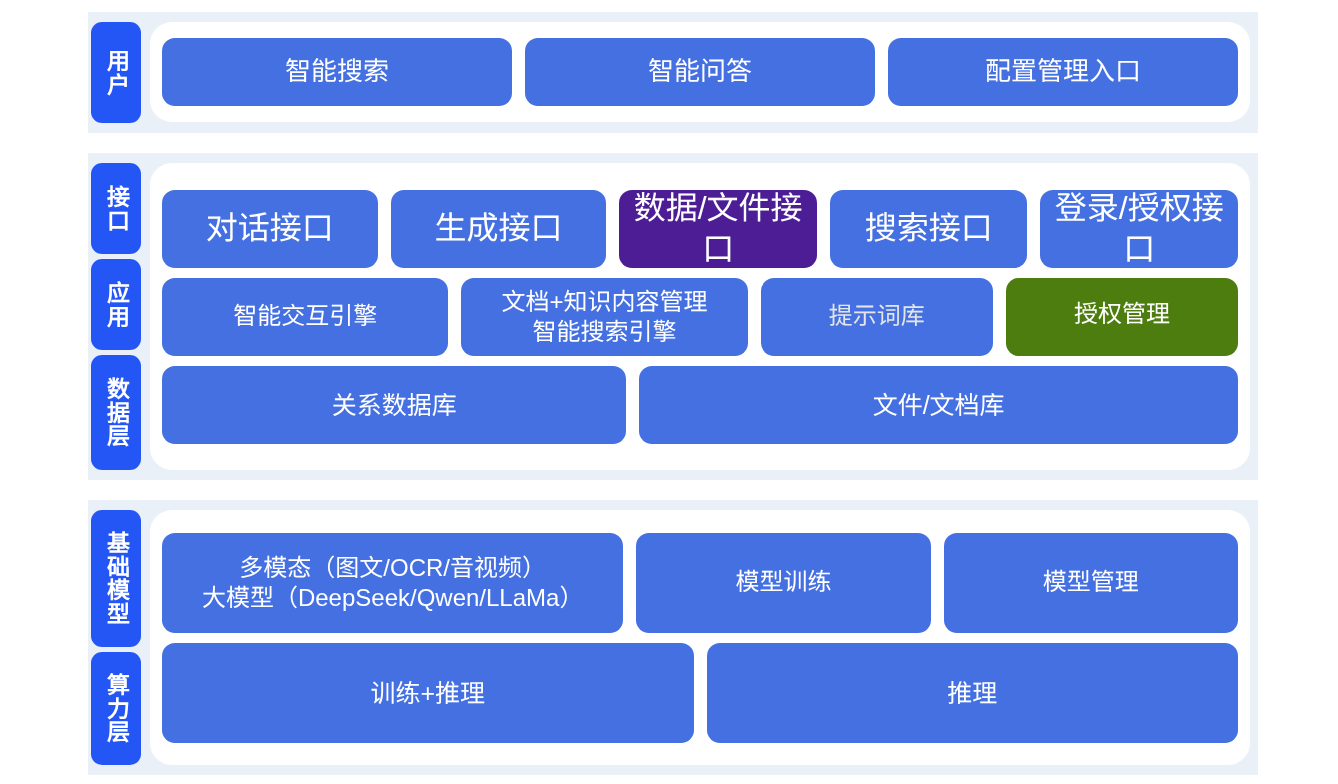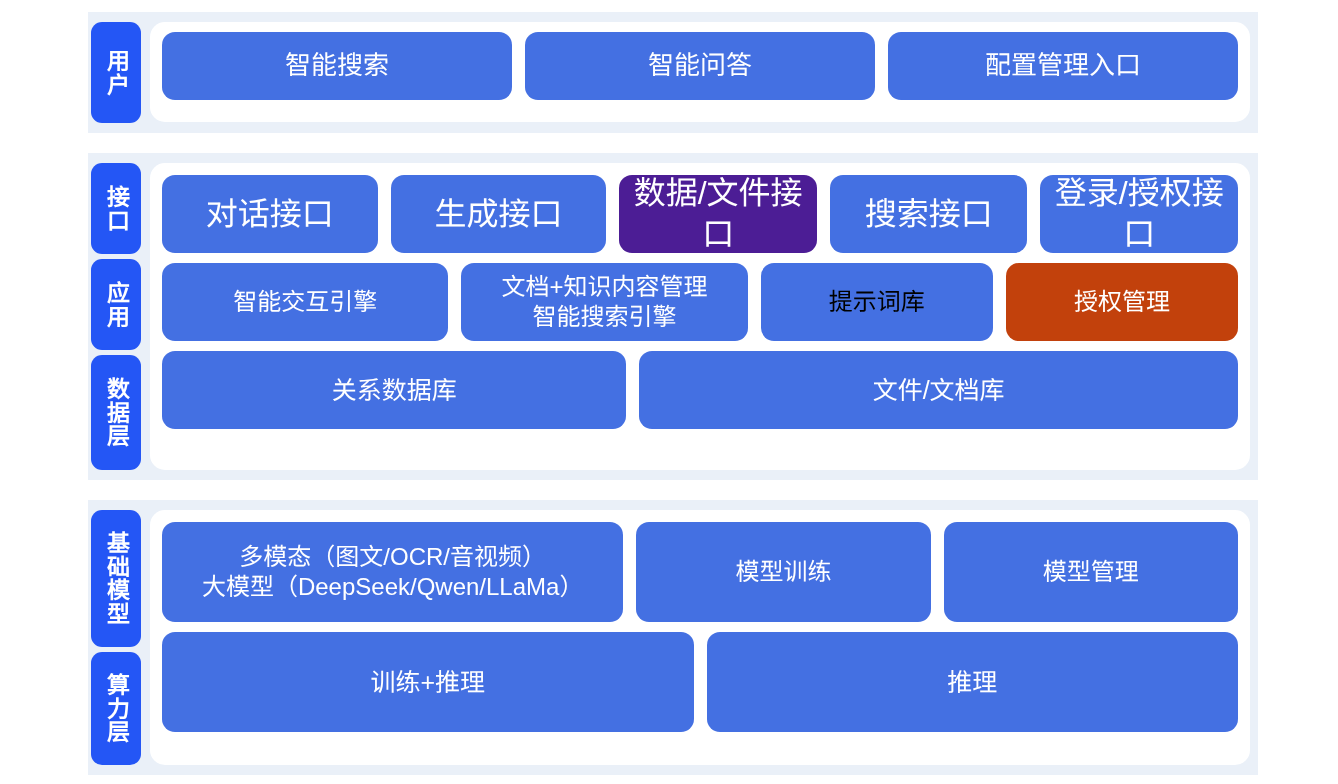--- a/index.html
+++ b/index.html
@@ -63,26 +63,27 @@
     text-orientation: upright;
     padding: 12px 0;
     box-sizing: border-box;
     flex: 1 1 auto;
   }
 
   
   .panel {
     flex: 1 1 auto;
     background: #ffffff;
-    border-radius: 15px;
+    border-radius: 22px;
     margin: 10px 8px 10px 6px;
     padding: 10px 12px;
     box-sizing: border-box;
     display: flex;
     flex-direction: column;
+    justify-content: center;
     gap: 10px;
   }
 
   .card-row {
     display: flex;
     flex-direction: row;
     gap: 13px;
     width: 100%;
   }
 
@@ -162,22 +163,22 @@
         <div class="card w-110" style="background: rgb(68, 112, 226); color: rgb(255, 255, 255);">生成接口</div>
         <div class="card w-100" style="background: #4c1d95; color: rgb(255, 255, 255);">数据/文件接口</div>
         <div class="card w-100" style="background: rgb(68, 112, 226); color: rgb(255, 255, 255);">搜索接口</div>
         <div class="card w-100" style="background: rgb(68, 112, 226); color: rgb(255, 255, 255);">登录/授权接口</div>
       </div>
 
       <div class="card-row r-app">
         <div class="card w-125" style="background: rgb(68, 112, 226); color: rgb(255, 255, 255);">智能交互引擎</div>
         <div class="card multiline w-125" style="background: rgb(68, 112, 226); color: rgb(255, 255, 255);">文档+知识内容管理
 智能搜索引擎</div>
-        <div class="card w-100" style="background: rgb(68, 112, 226); color: #000000;">提示词库</div>
-        <div class="card w-100" style="background: #c2410c; color: rgb(255, 255, 255);">授权管理</div>
+        <div class="card w-100" style="background: rgb(68, 112, 226); color: #e5e5e5;">提示词库</div>
+        <div class="card w-100" style="background: #4d7c0f; color: rgb(255, 255, 255); font-family: Liberation Mono, monospace;">授权管理</div>
       </div>
 
       <div class="card-row r-data">
         <div class="card w-100" style="background: rgb(68, 112, 226); color: rgb(255, 255, 255);">关系数据库</div>
         <div class="card w-130" style="background: rgb(68, 112, 226); color: rgb(255, 255, 255);">文件/文档库</div>
       </div>
 
     </div>
   </div>
 

